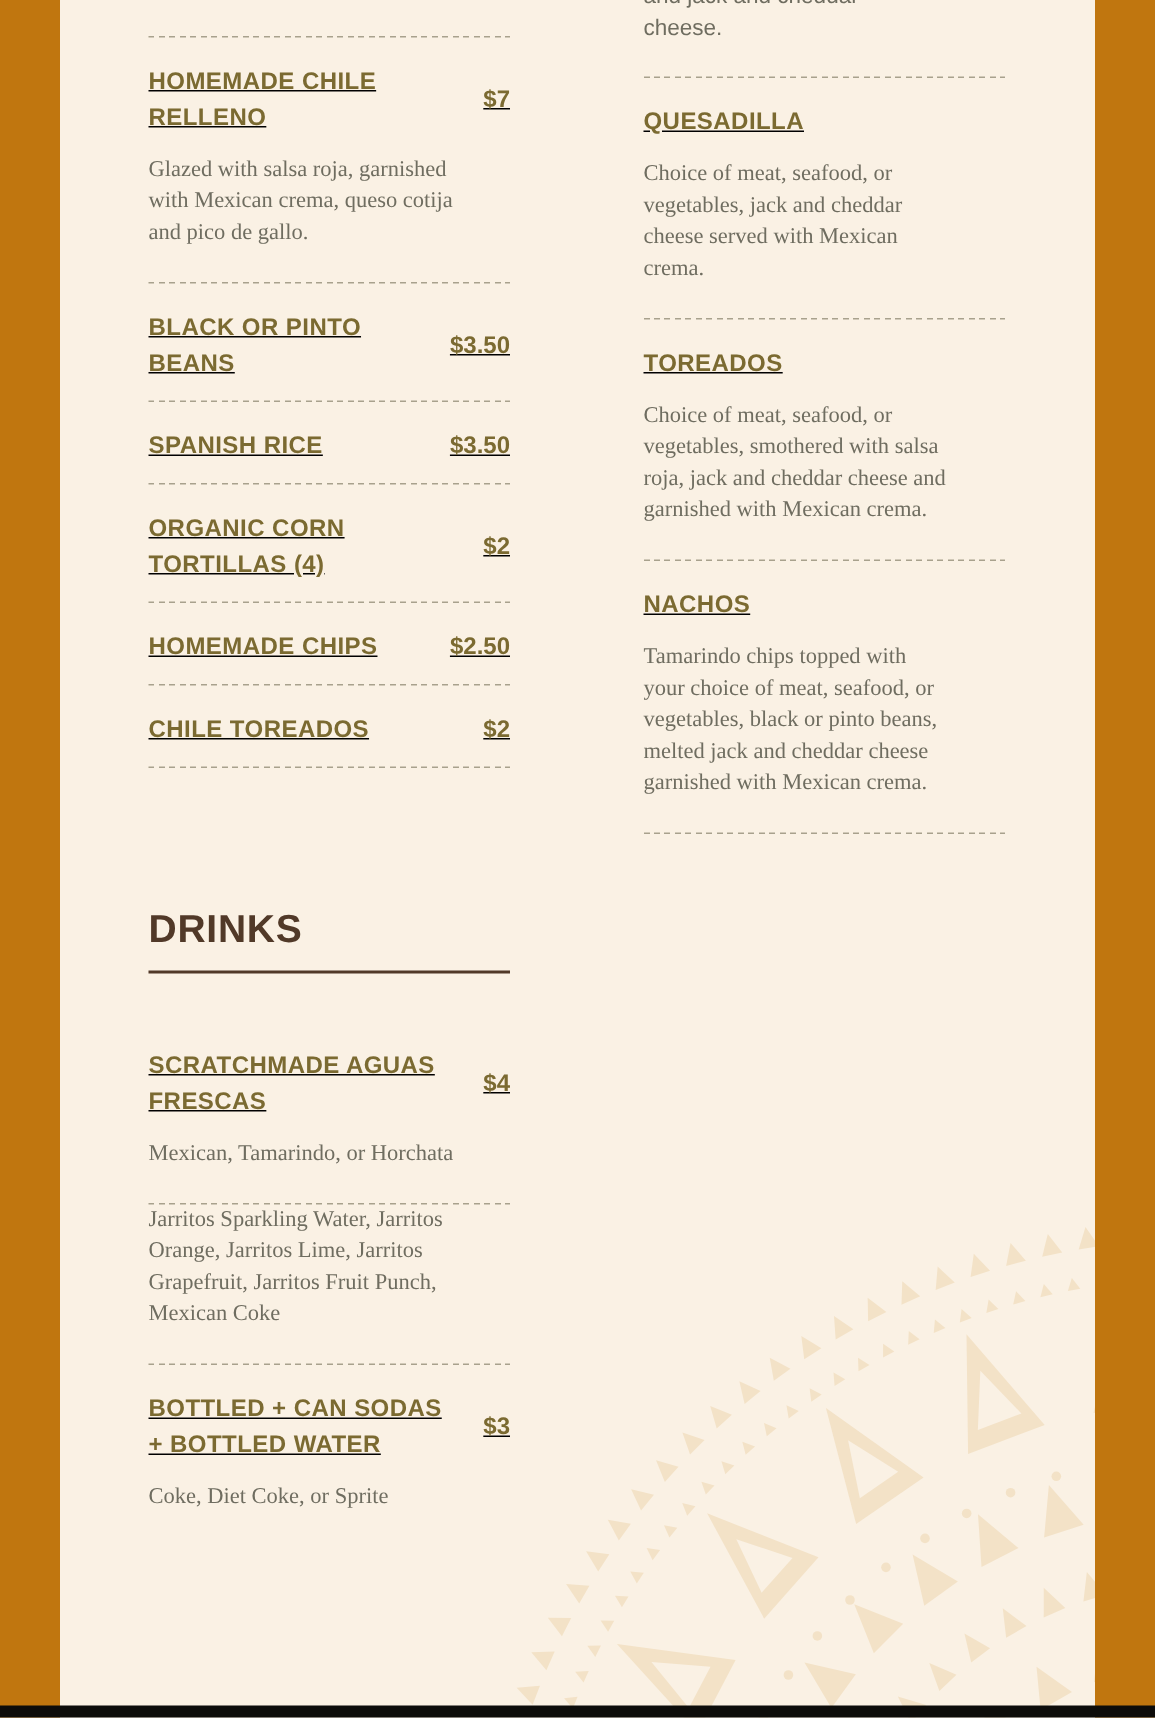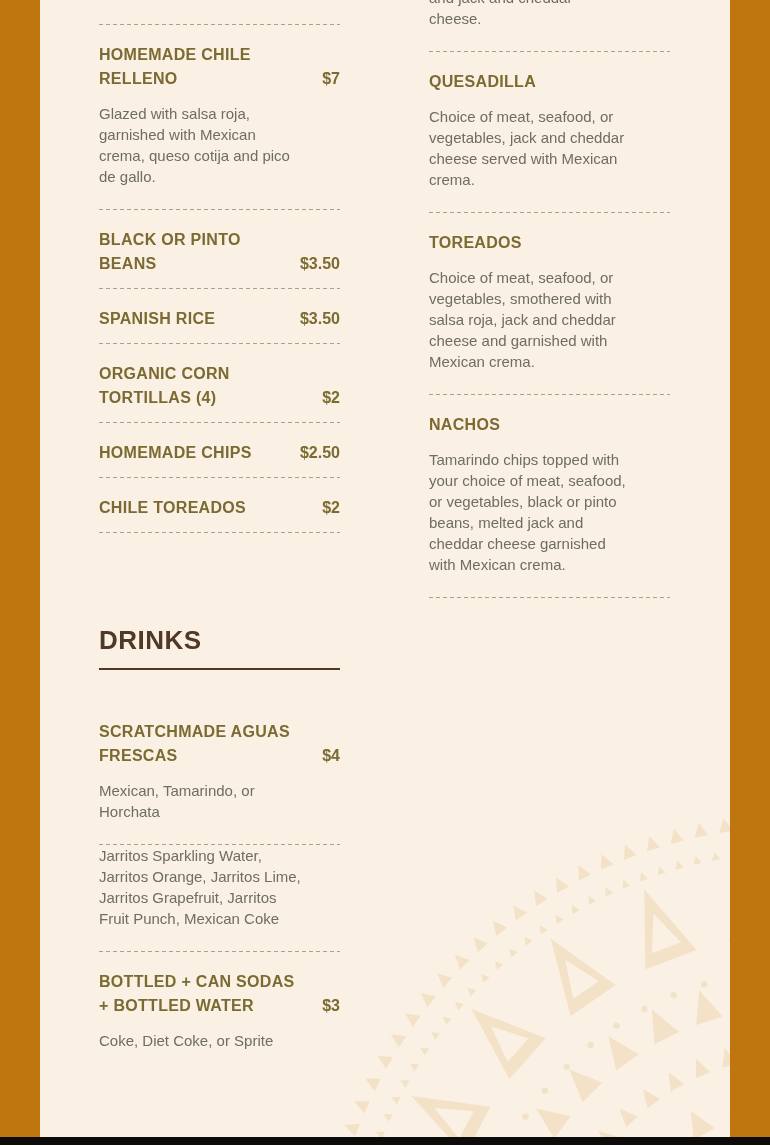--- a/index.html
+++ b/index.html
@@ -35,38 +35,40 @@
   }
   .col{position:absolute;top:0;width:241px;}
   .col-left{left:99px;}
   .col-right{left:429px;}
   .sep{
     height:1px;width:100%;
     background:repeating-linear-gradient(to right,var(--divider-tan) 0 4px,transparent 4px 7px);
   }
   .sep.first{margin-top:24px;}
   .head-row{
-    display:flex;align-items:flex-end;justify-content:space-between;
+    display:flex;align-items:center;justify-content:space-between;
     margin:18px 0 12px;
+    text-decoration:underline;
   }
   .iname{
     width:200px;
     font-weight:700;font-size:16px;line-height:24px;letter-spacing:.3px;
     color:var(--heading-olive);
   }
   .iprice{
     flex:1;text-align:right;
     font-weight:700;font-size:16px;line-height:24px;
     color:var(--heading-olive);white-space:nowrap;
   }
   .idesc{
     max-width:204px;
     font-size:15px;line-height:21px;
     color:var(--description-gray);
     margin:0 0 22px;
+    font-family:Liberation Serif, serif;
   }
   .partial-desc{
     max-width:172px;
     font-size:15px;line-height:21px;
     color:var(--description-gray);
     margin:-13px 0 22px;
   }
   .drinks-title{
     margin-top:92px;
     font-weight:700;font-size:26px;line-height:30px;letter-spacing:.5px;

